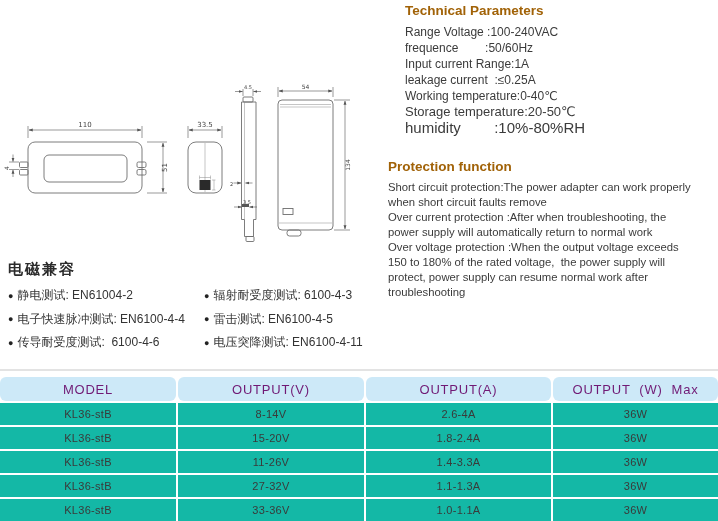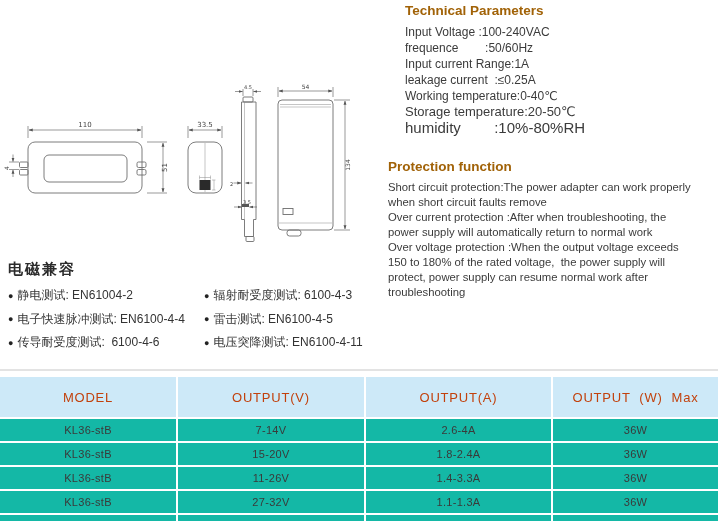--- a/index.html
+++ b/index.html
@@ -32,21 +32,21 @@
   .tech-line.bigger{font-size:15px;}
   .prot{position:absolute;left:388px;top:159px;width:313px;}
   .prot-line{font-size:11.3px;line-height:15px;white-space:pre;color:#3b3b3b;}
   
   .table-topline{position:absolute;left:0;top:369px;width:718px;height:2px;background:#e3e3e3;}
   .spec-table{
     position:absolute;left:0;top:377px;width:718px;
     display:grid;grid-template-columns:176px 186px 185px 165px;gap:2px;background:#ffffff;
   }
   .cell{display:flex;align-items:center;justify-content:center;white-space:pre;}
-  .header-cell{height:40px;background:#cde9f8;font-size:13px;color:#c2410c;letter-spacing:0.8px;}
+  .header-cell{height:24px;background:#cde9f8;font-size:13px;color:#701a75;letter-spacing:0.8px;border-radius:6px;}
   .data-cell{height:22px;background:#14b8a6;font-size:11px;color:#3a3a3a;letter-spacing:0.3px;}
 </style>
 </head>
 <body>
 
 <div class="page">
 
   <svg class="drawings" viewBox="0 0 390 175" width="390" height="175" xmlns="http://www.w3.org/2000/svg">
     <defs>
       <marker id="arr" viewBox="0 0 10 10" refX="9" refY="5" markerWidth="7" markerHeight="7" orient="auto-start-reverse">
@@ -158,21 +158,21 @@
         <div class="emc-item">
           <span class="bullet">●</span>
           <span>电压突降测试: EN6100-4-11</span>
         </div>
       </div>
     </div>
   </div>
 
   <div class="tech">
     <div class="sec-title">Technical Parameters</div>
-    <div class="tech-line">Input Voltage :100-240VAC</div>
+    <div class="tech-line">Range Voltage :100-240VAC</div>
     <div class="tech-line">frequence        :50/60Hz</div>
     <div class="tech-line">Input current Range:1A</div>
     <div class="tech-line">leakage current  :≤0.25A</div>
     <div class="tech-line">Working temperature:0-40℃</div>
     <div class="tech-line big">Storage temperature:20-50℃</div>
     <div class="tech-line bigger">humidity        :10%-80%RH</div>
   </div>
 
   <div class="prot">
     <div class="sec-title">Protection function</div>
@@ -187,21 +187,21 @@
   </div>
 
   <div class="table-topline"></div>
   <div class="spec-table">
     <div class="cell header-cell">MODEL</div>
     <div class="cell header-cell">OUTPUT(V)</div>
     <div class="cell header-cell">OUTPUT(A)</div>
     <div class="cell header-cell">OUTPUT  (W)  Max</div>
 
     <div class="cell data-cell">KL36-stB</div>
-    <div class="cell data-cell">7-14V</div>
+    <div class="cell data-cell">8-14V</div>
     <div class="cell data-cell">2.6-4A</div>
     <div class="cell data-cell">36W</div>
 
     <div class="cell data-cell">KL36-stB</div>
     <div class="cell data-cell">15-20V</div>
     <div class="cell data-cell">1.8-2.4A</div>
     <div class="cell data-cell">36W</div>
 
     <div class="cell data-cell">KL36-stB</div>
     <div class="cell data-cell">11-26V</div>

